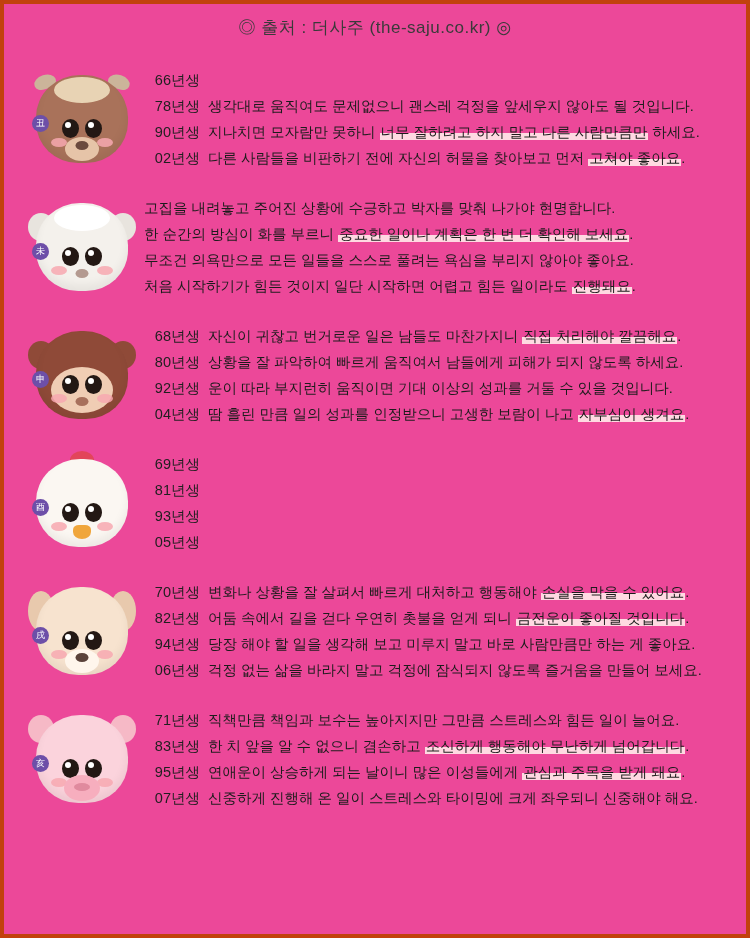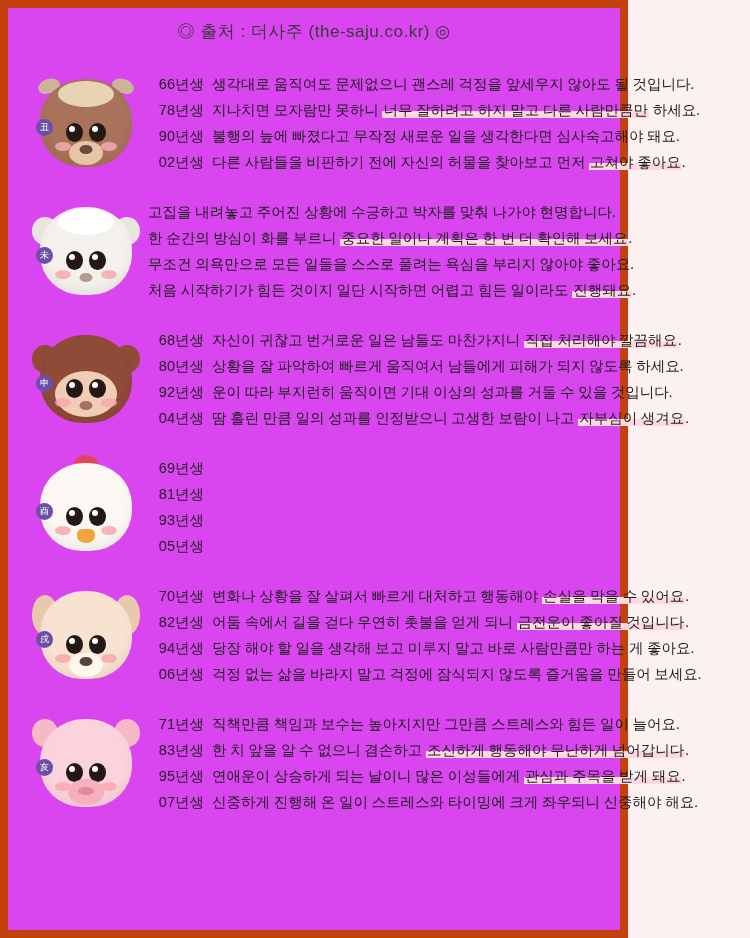--- a/index.html
+++ b/index.html
@@ -9,25 +9,25 @@
   body {
     width: 750px;
     height: 938px;
     background: #fdf0f0;
     font-family: "Liberation Sans", sans-serif;
     color: #2b2b2b;
     overflow: hidden;
   }
   .page {
     position: relative;
-    width: 628px;
+    width: 750px;
     height: 938px;
     box-sizing: border-box;
-    border: 8px solid #c2410c;
-    background: #d946ef;
+    border: 4px solid #c2410c;
+    background: #ec4899;
   }
   .header {
     text-align: center;
     padding-top: 12px;
   }
   .source-line {
     font-size: 17px;
     color: #3a3a3a;
     letter-spacing: 0.5px;
   }
@@ -182,21 +182,20 @@
     font-size: 14.5px;
     line-height: 26px;
     color: #1f1f1f;
     white-space: nowrap;
   }
   .texts {
     flex: 1;
     display: flex;
     flex-direction: column;
     justify-content: center;
-    font-family: Liberation Serif, serif;
   }
   .text {
     font-size: 14.5px;
     line-height: 26px;
     color: #1c1c1c;
     white-space: nowrap;
   }
   .hl {
     background: linear-gradient(transparent 58%, #ffd9e2 58%);
     padding: 0 1px;
@@ -231,21 +230,20 @@
       <div class="content">
         <div class="years">
           <div class="year">66년생</div>
           <div class="year">78년생</div>
           <div class="year">90년생</div>
           <div class="year">02년생</div>
         </div>
         <div class="texts">
           <div class="text">생각대로 움직여도 문제없으니 괜스레 걱정을 앞세우지 않아도 될 것입니다.</div>
           <div class="text">지나치면 모자람만 못하니 <span class="hl">너무 잘하려고 하지 말고 다른 사람만큼만</span> 하세요.</div>
-          <div class="text">불행의 늪에 빠졌다고 무작정 새로운 일을 생각한다면 심사숙고해야 돼요.</div>
           <div class="text">다른 사람들을 비판하기 전에 자신의 허물을 찾아보고 먼저 <span class="hl">고쳐야 좋아요</span>.</div>
         </div>
       </div>
     </div>
 
     <div class="row">
       <div class="avatar">
         <div class="ear left" style="background:#e8e4de;"></div>
         <div class="ear right" style="background:#e8e4de;"></div>
         <div class="face" style="background:#f4f1ec;">

